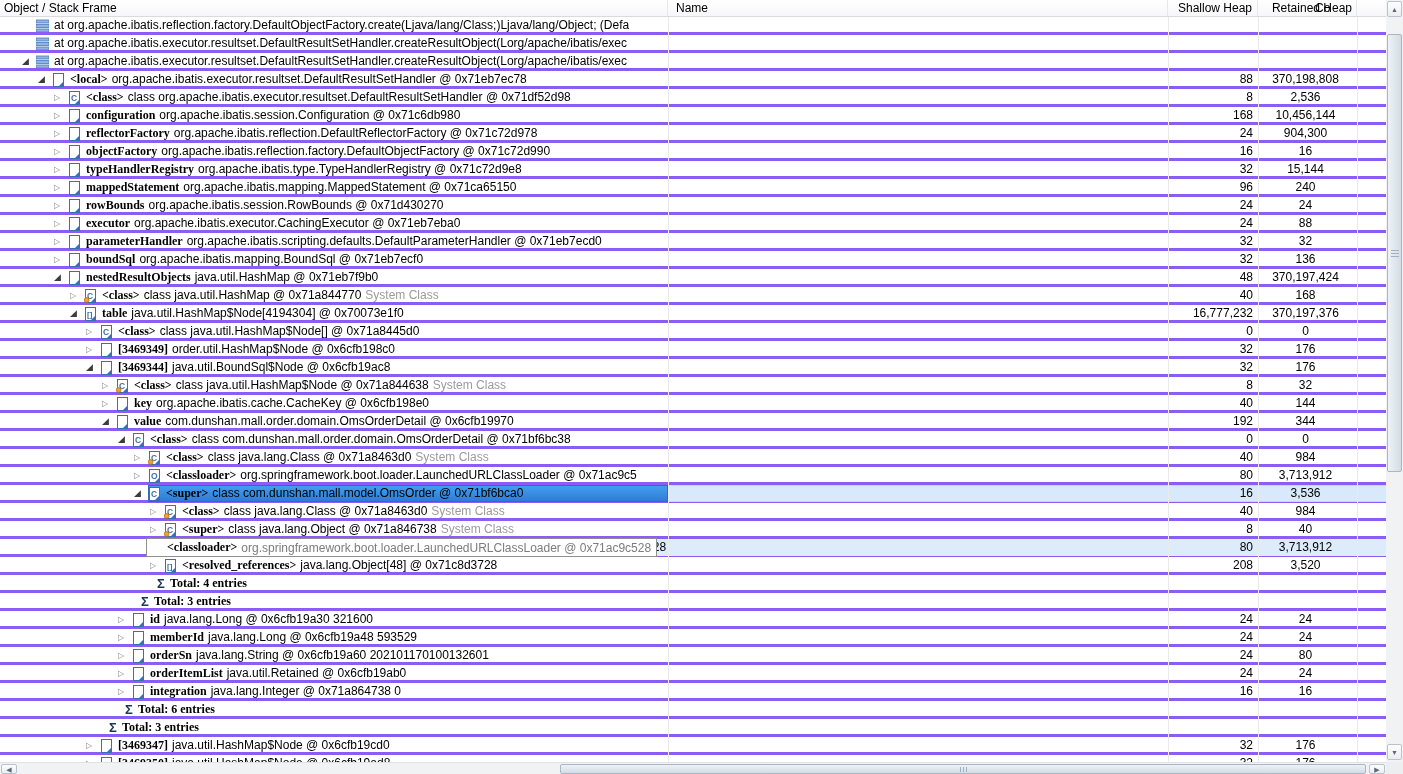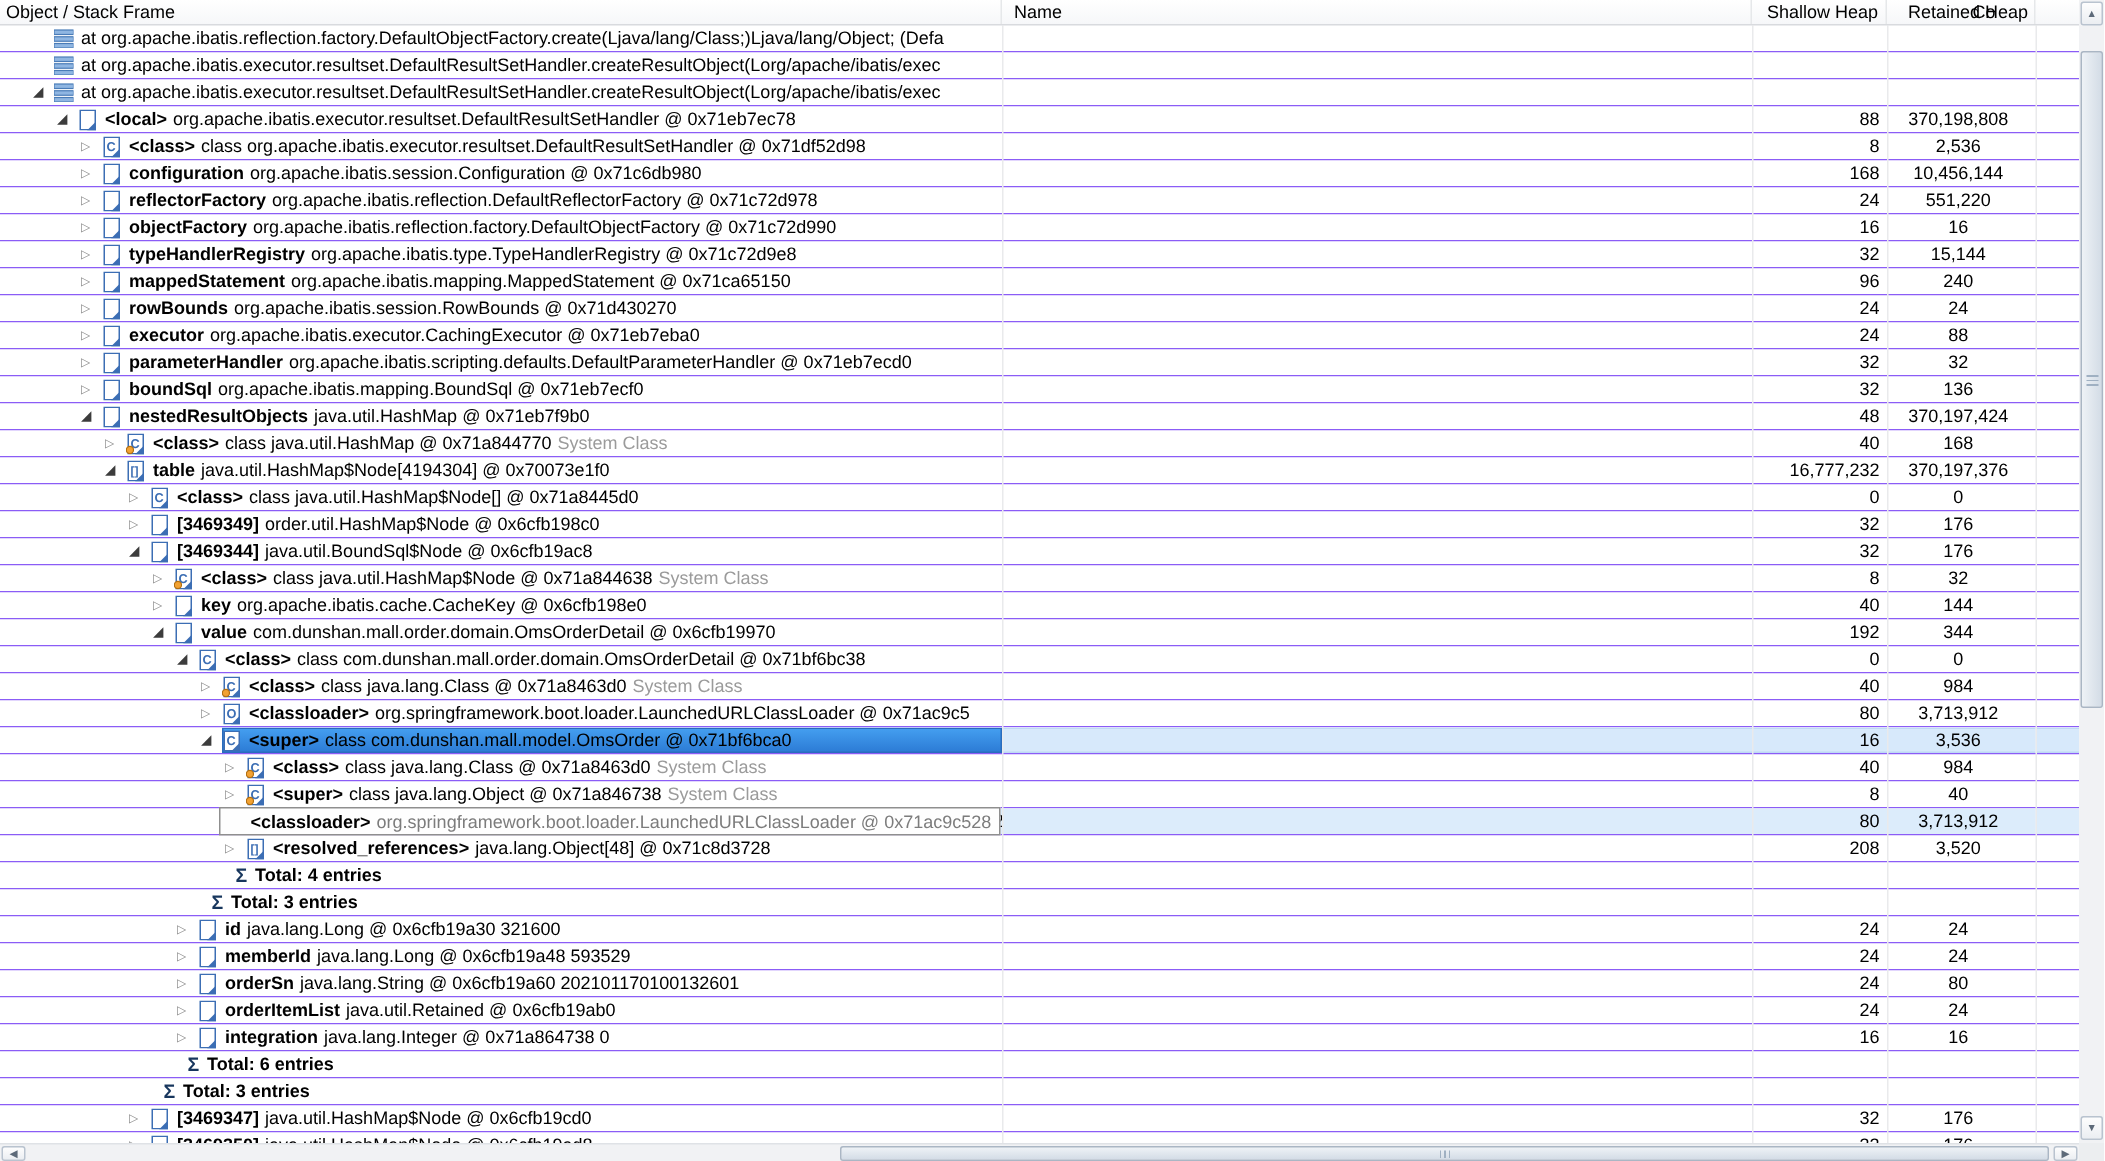--- a/index.html
+++ b/index.html
@@ -13,39 +13,39 @@
   .hcell{position:absolute;top:0;height:16px;line-height:16px;overflow:hidden;
          white-space:nowrap;box-sizing:border-box;border-right:1px solid #e6e8ea;}
   .hc-tree{left:0;width:668px;padding-left:4px;}
   .hc-name{left:668px;width:500px;padding-left:8px;}
   .hc-shallow{left:1168px;width:90px;text-align:right;padding-right:5px;}
   .hc-retained{left:1258px;width:99px;text-align:right;padding-right:4px;}
   .hc-co{left:1312px;width:29px;padding-left:3px;border-right:none;}
   
   #tree-body{position:absolute;left:0;top:17px;width:1386px;z-index:1;}
   .row{position:relative;width:1386px;height:18px;box-sizing:border-box;
-       border-bottom:1px solid #8b5cf6;background:#fff;}
+       border-bottom:3px solid #8b5cf6;background:#fff;}
   .cell{position:absolute;top:0;height:17px;line-height:17px;white-space:nowrap;
         box-sizing:border-box;overflow:hidden;}
   .cell-tree{left:0;width:668px;display:flex;align-items:center;}
   .cell-name{left:668px;width:500px;}
   .cell-shallow{left:1168px;width:90px;text-align:right;padding-right:5px;}
   .cell-retained{left:1258px;width:99px;text-align:center;padding-right:4px;}
   .cell-co{left:1357px;width:29px;}
   .arrow{flex:0 0 14px;width:14px;text-align:left;font-size:8px;color:#8a8a8a;
          line-height:17px;}
   .arrow.expanded{color:#3c3c3c;font-size:9px;}
   .arrow.none{color:transparent;}
   .arrow.totalpad{flex:0 0 7px;width:7px;}
   .chunk{display:flex;align-items:center;flex:1 1 auto;min-width:0;height:17px;}
   .icon{flex:0 0 14px;width:14px;height:14px;position:relative;margin-right:4px;}
   .icon svg{position:absolute;left:0;top:0;}
   .sum-glyph{flex:0 0 13px;width:13px;font-weight:bold;font-size:13px;
              line-height:15px;color:#17365d;}
-  .lbl{font-weight:bold;margin-right:4px;}
+  .lbl{font-weight:bold;margin-right:4px;font-family:Liberation Serif, serif;}
   .txt{margin-right:4px;}
   .note{color:#9b9b9b;}
   
   .row.sel .chunk{background:linear-gradient(#45a0f1,#2b7ad4);
                   box-shadow:0 0 0 1px #2a6cbd inset;}
   .row.sel .cell-name,.row.sel .cell-shallow,
   .row.sel .cell-retained,.row.sel .cell-co{background:#d7e9fb;
       box-shadow:inset 0 1px 0 #bedaf4,inset 0 -1px 0 #bedaf4;}
   
   .row.hov .chunk{background:#dcecfb;}
@@ -223,21 +223,21 @@
                 <rect x="1.5" y="0.5" width="10" height="13" fill="#fff" stroke="#3c6eb4"></rect>
                 <path d="M12 14 L12 8 L6 14 Z" fill="#3c6eb4"></path>
               </svg>
             </span>
             <span class="lbl">reflectorFactory</span>
             <span class="txt">org.apache.ibatis.reflection.DefaultReflectorFactory @ 0x71c72d978</span>
           </span>
         </div>
         <div class="cell cell-name"></div>
         <div class="cell cell-shallow">24</div>
-        <div class="cell cell-retained">551,220</div>
+        <div class="cell cell-retained">904,300</div>
         <div class="cell cell-co"></div>
       </div>
       <div class="row">
         <div class="cell cell-tree" style="padding-left: 54px;">
           <span class="arrow">▷</span>
           <span class="chunk">
             <span class="icon">
               <svg width="13" height="14" viewBox="0 0 13 14">
                 <rect x="1.5" y="0.5" width="10" height="13" fill="#fff" stroke="#3c6eb4"></rect>
                 <path d="M12 14 L12 8 L6 14 Z" fill="#3c6eb4"></path>

